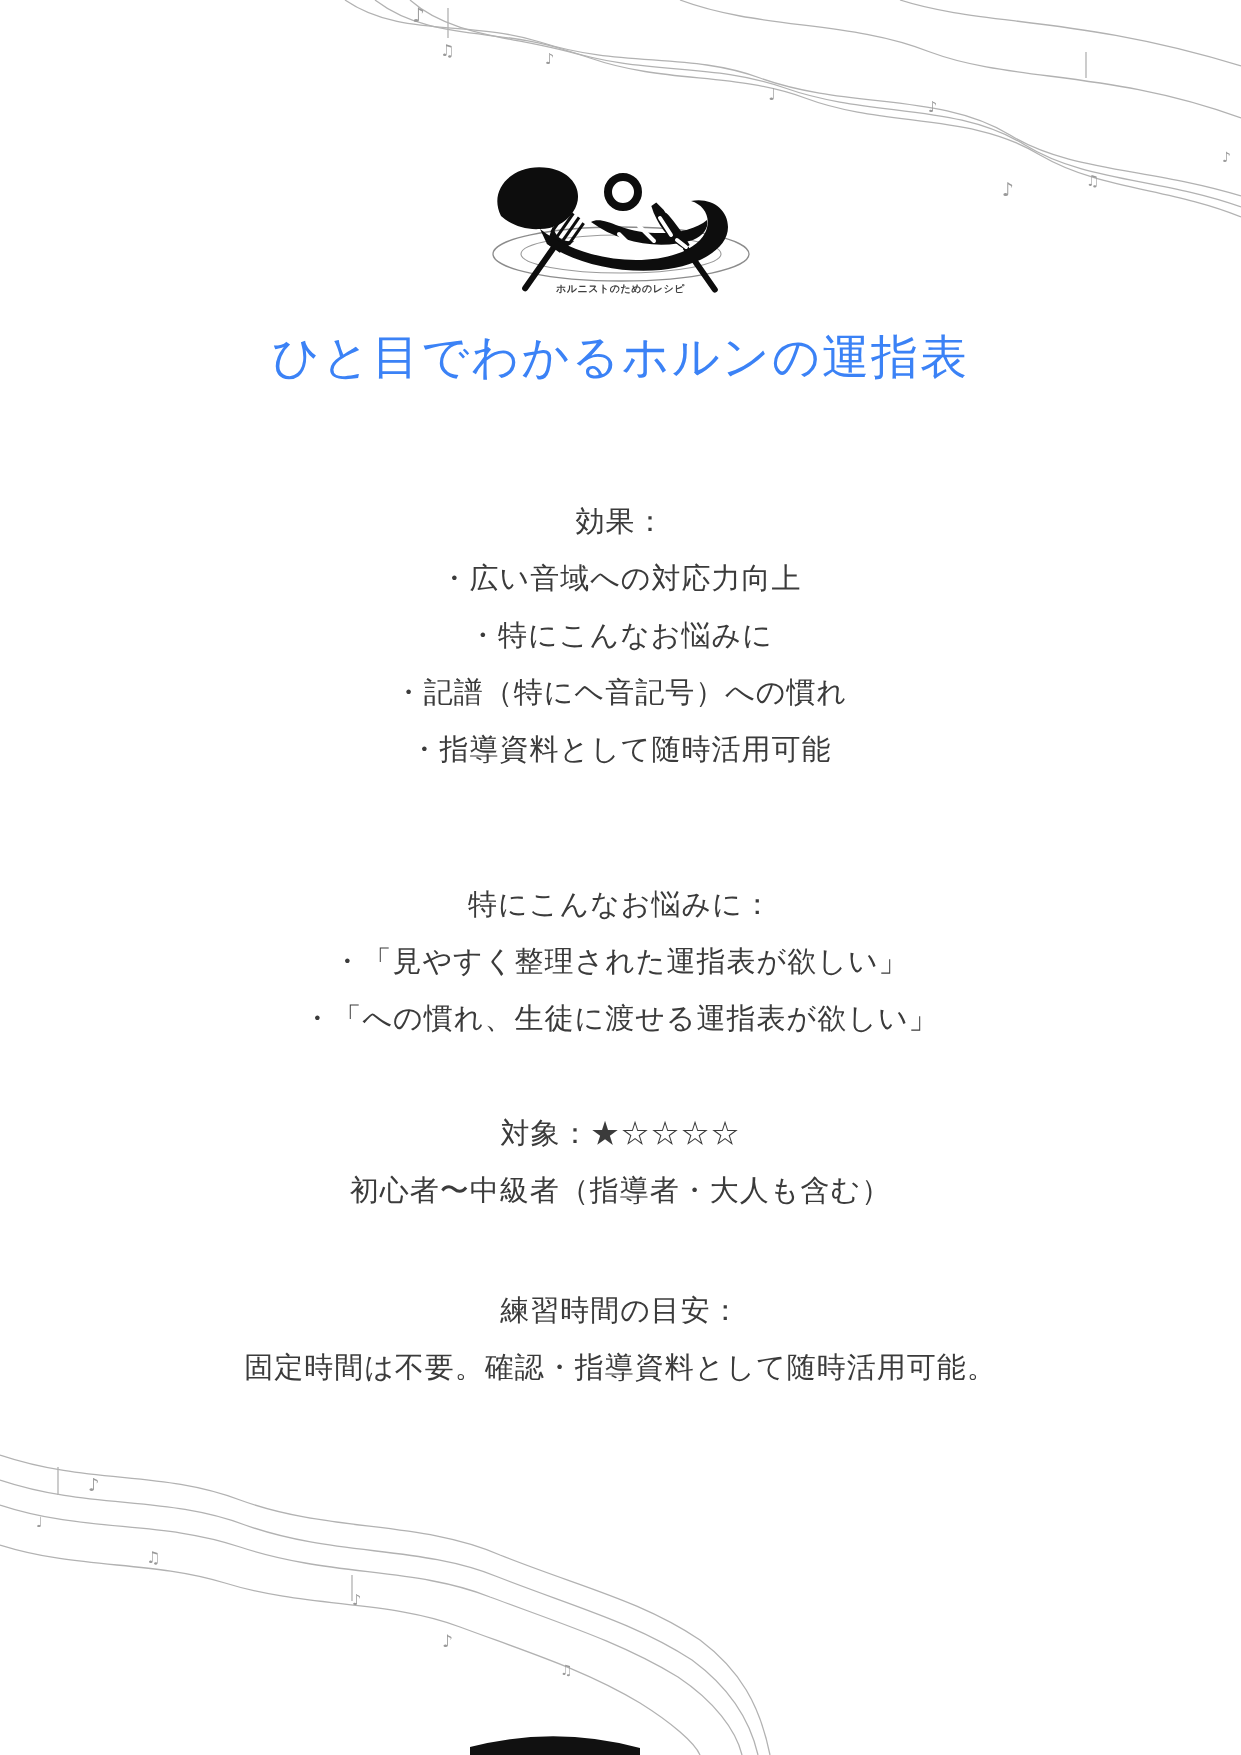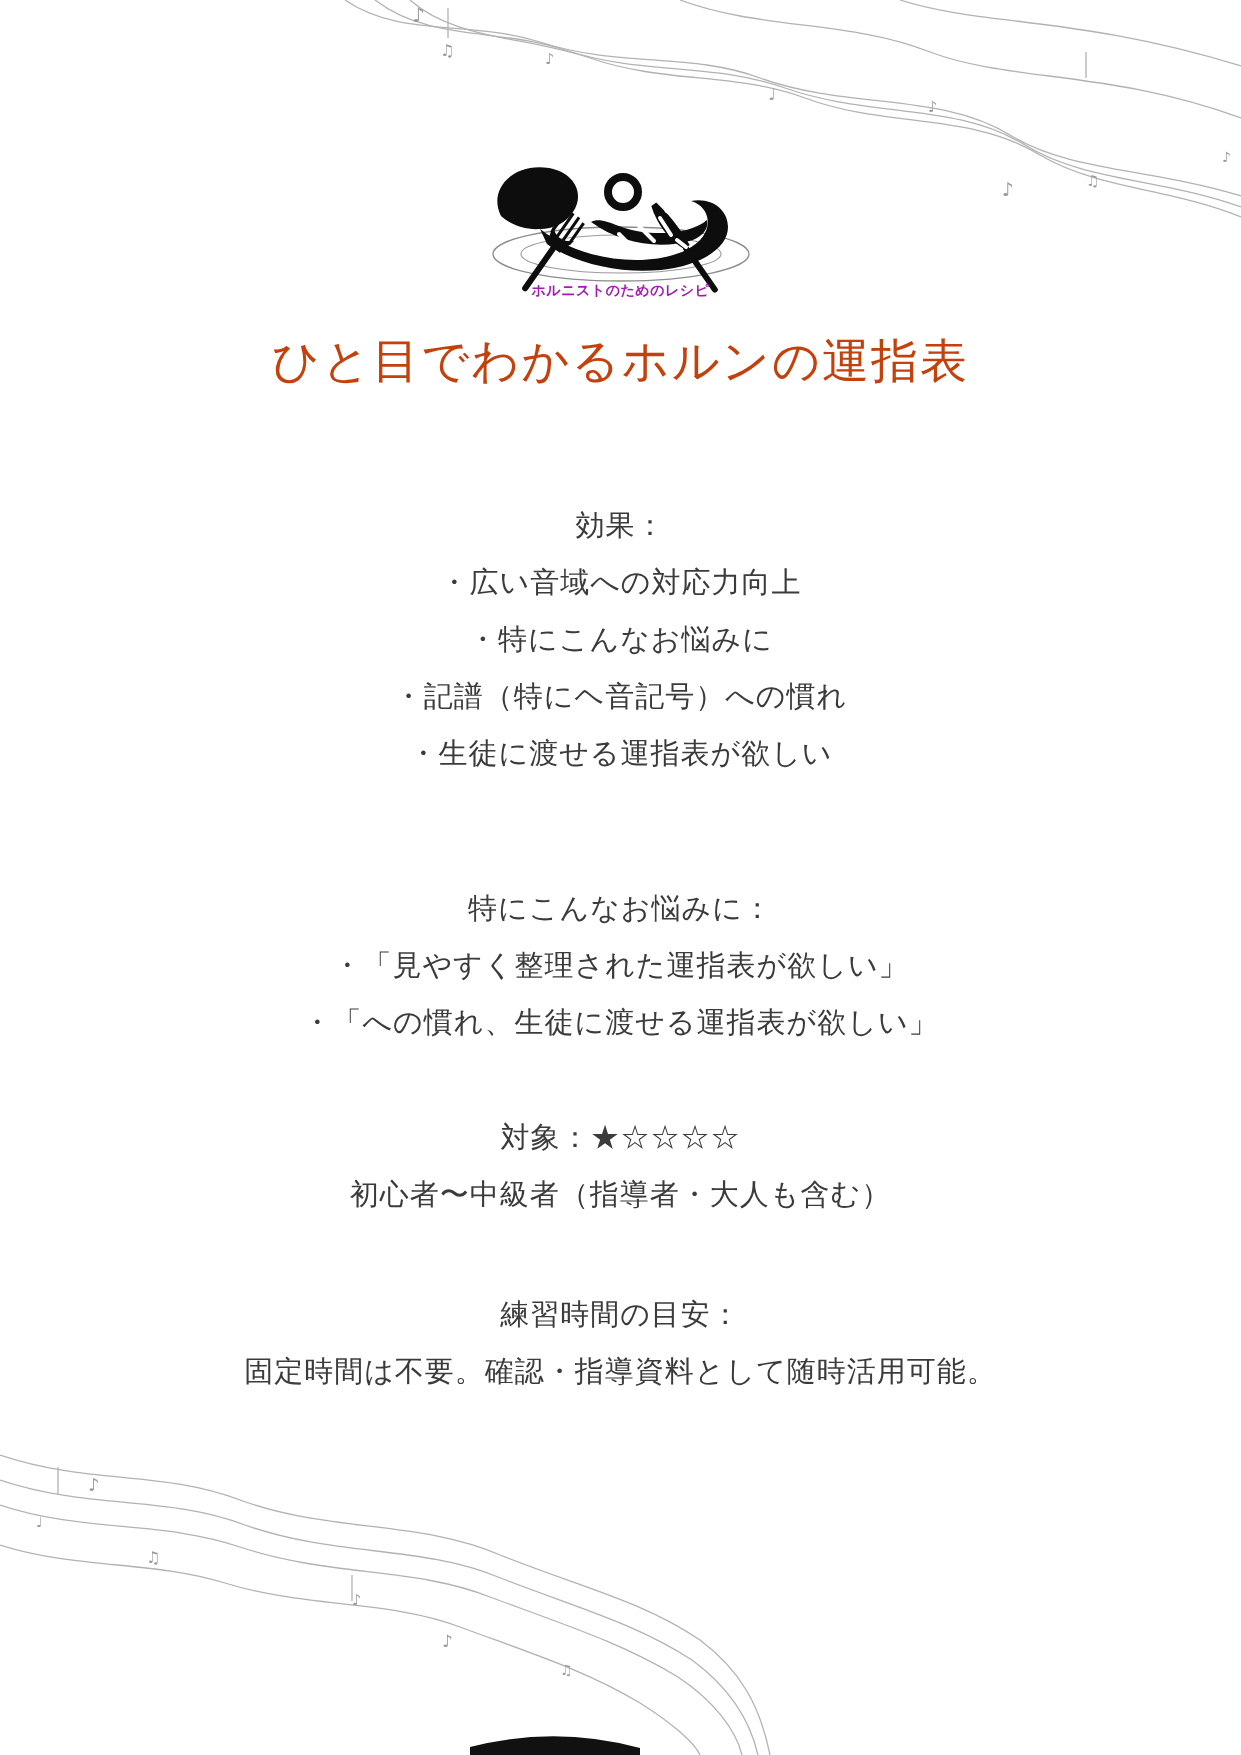--- a/index.html
+++ b/index.html
@@ -22,30 +22,30 @@
   .logo-wrap{
     padding-top:152px;
     display:flex;
     flex-direction:column;
     align-items:center;
   }
   .logo-caption{
     margin-top:-16px;
     font-family:"DejaVu Sans","Liberation Sans",sans-serif;
     font-weight:bold;
-    font-size:14px;
+    font-size:10px;
     letter-spacing:0.5px;
-    color:#a21caf;
+    color:#404040;
   }
   .page-title{
     margin:30px 0 0 0;
     font-size:47px;
     font-weight:normal;
     letter-spacing:2px;
-    color:#c2410c;
+    color:#3b82f6;
   }
   .section{margin:0 auto;}
   .section p{
     margin:0;
     font-size:29px;
     line-height:57px;
     letter-spacing:1px;
     color:#3b3b3b;
   }
   .sec-1{margin-top:104px;}
@@ -138,21 +138,21 @@
     <div class="logo-caption">ホルニストのためのレシピ</div>
   </div>
 
   <h1 class="page-title">ひと目でわかるホルンの運指表</h1>
 
   <div class="section sec-1">
     <p>効果：</p>
     <p>・広い音域への対応力向上</p>
     <p>・特にこんなお悩みに</p>
     <p>・記譜（特にヘ音記号）への慣れ</p>
-    <p>・生徒に渡せる運指表が欲しい</p>
+    <p>・指導資料として随時活用可能</p>
   </div>
 
   <div class="section sec-2">
     <p>特にこんなお悩みに：</p>
     <p>・「見やすく整理された運指表が欲しい」</p>
     <p>・「への慣れ、生徒に渡せる運指表が欲しい」</p>
   </div>
 
   <div class="section sec-3">
     <p class="stars">対象：★☆☆☆☆</p>

